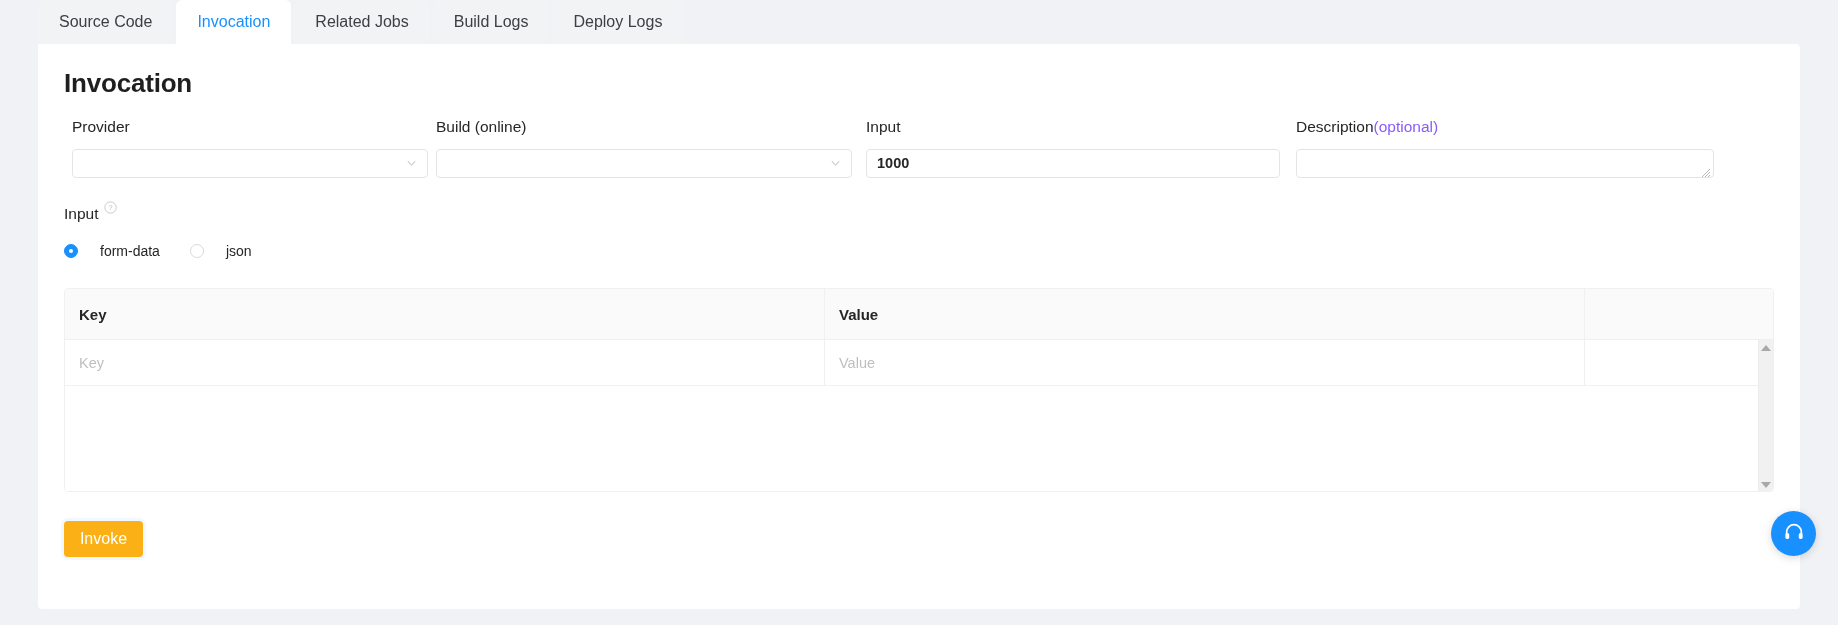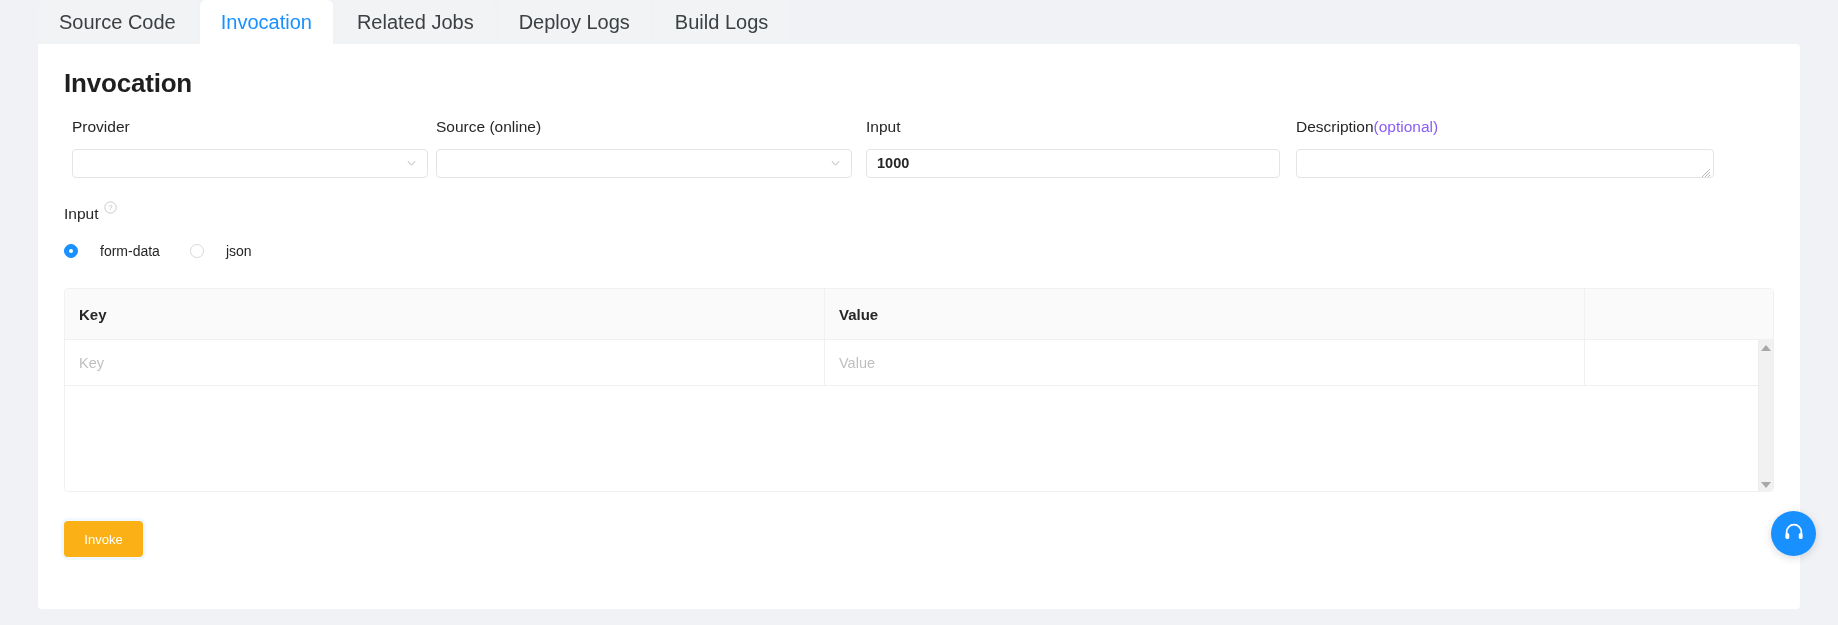--- a/index.html
+++ b/index.html
@@ -31,21 +31,21 @@
     display: flex;
     align-items: flex-end;
     padding-left: 38px;
   }
   .tab {
     height: 44px;
     padding: 12px 21px;
     display: flex;
     align-items: center;
     justify-content: center;
-    font-size: 20px;
+    font-size: 16px;
     color: #3c4043;
     background: #f2f3f5;
     border-radius: 6px 6px 0 0;
     margin-right: 3px;
     cursor: pointer;
     white-space: nowrap;
     line-height: 1;
   }
   .tab.active {
     background: #ffffff;
@@ -288,21 +288,21 @@
   .invoke-btn {
     position: absolute;
     left: 26px;
     top: 477px;
     width: 79px;
     height: 36px;
     background: #fbb115;
     border: none;
     border-radius: 4px;
     color: #ffffff;
-    font-size: 13px;
+    font-size: 16px;
     font-family: "Liberation Sans", sans-serif;
     cursor: pointer;
     display: flex;
     align-items: center;
     justify-content: center;
     box-shadow: 0 0 0 3px rgba(24,144,255,0.06);
   }
 
   
   .support-fab {
@@ -329,24 +329,24 @@
     <div class="tab">
       <span>Source Code</span>
     </div>
     <div class="tab active">
       <span>Invocation</span>
     </div>
     <div class="tab">
       <span>Related Jobs</span>
     </div>
     <div class="tab">
+      <span>Build Logs</span>
+    </div>
+    <div class="tab">
       <span>Deploy Logs</span>
-    </div>
-    <div class="tab">
-      <span>Build Logs</span>
     </div>
   </div>
 
   <div class="card">
 
     <div class="page-title">Invocation</div>
 
     <div class="form-row">
 
       <div class="field" id="field-provider">
@@ -355,21 +355,21 @@
           <span class="input-value"></span>
           <span class="chev">
             <svg viewBox="0 0 12 12" width="11" height="11">
                 <path d="M2 4.2 L6 8.2 L10 4.2" fill="none" stroke="#8c8c8c" stroke-width="1.2"></path>
               </svg>
           </span>
         </div>
       </div>
 
       <div class="field" id="field-device">
-        <div class="field-label">Source (online)</div>
+        <div class="field-label">Build (online)</div>
         <div class="field-control">
           <span class="input-value"></span>
           <span class="chev">
             <svg viewBox="0 0 12 12" width="11" height="11">
                 <path d="M2 4.2 L6 8.2 L10 4.2" fill="none" stroke="#8c8c8c" stroke-width="1.2"></path>
               </svg>
           </span>
         </div>
       </div>
 

